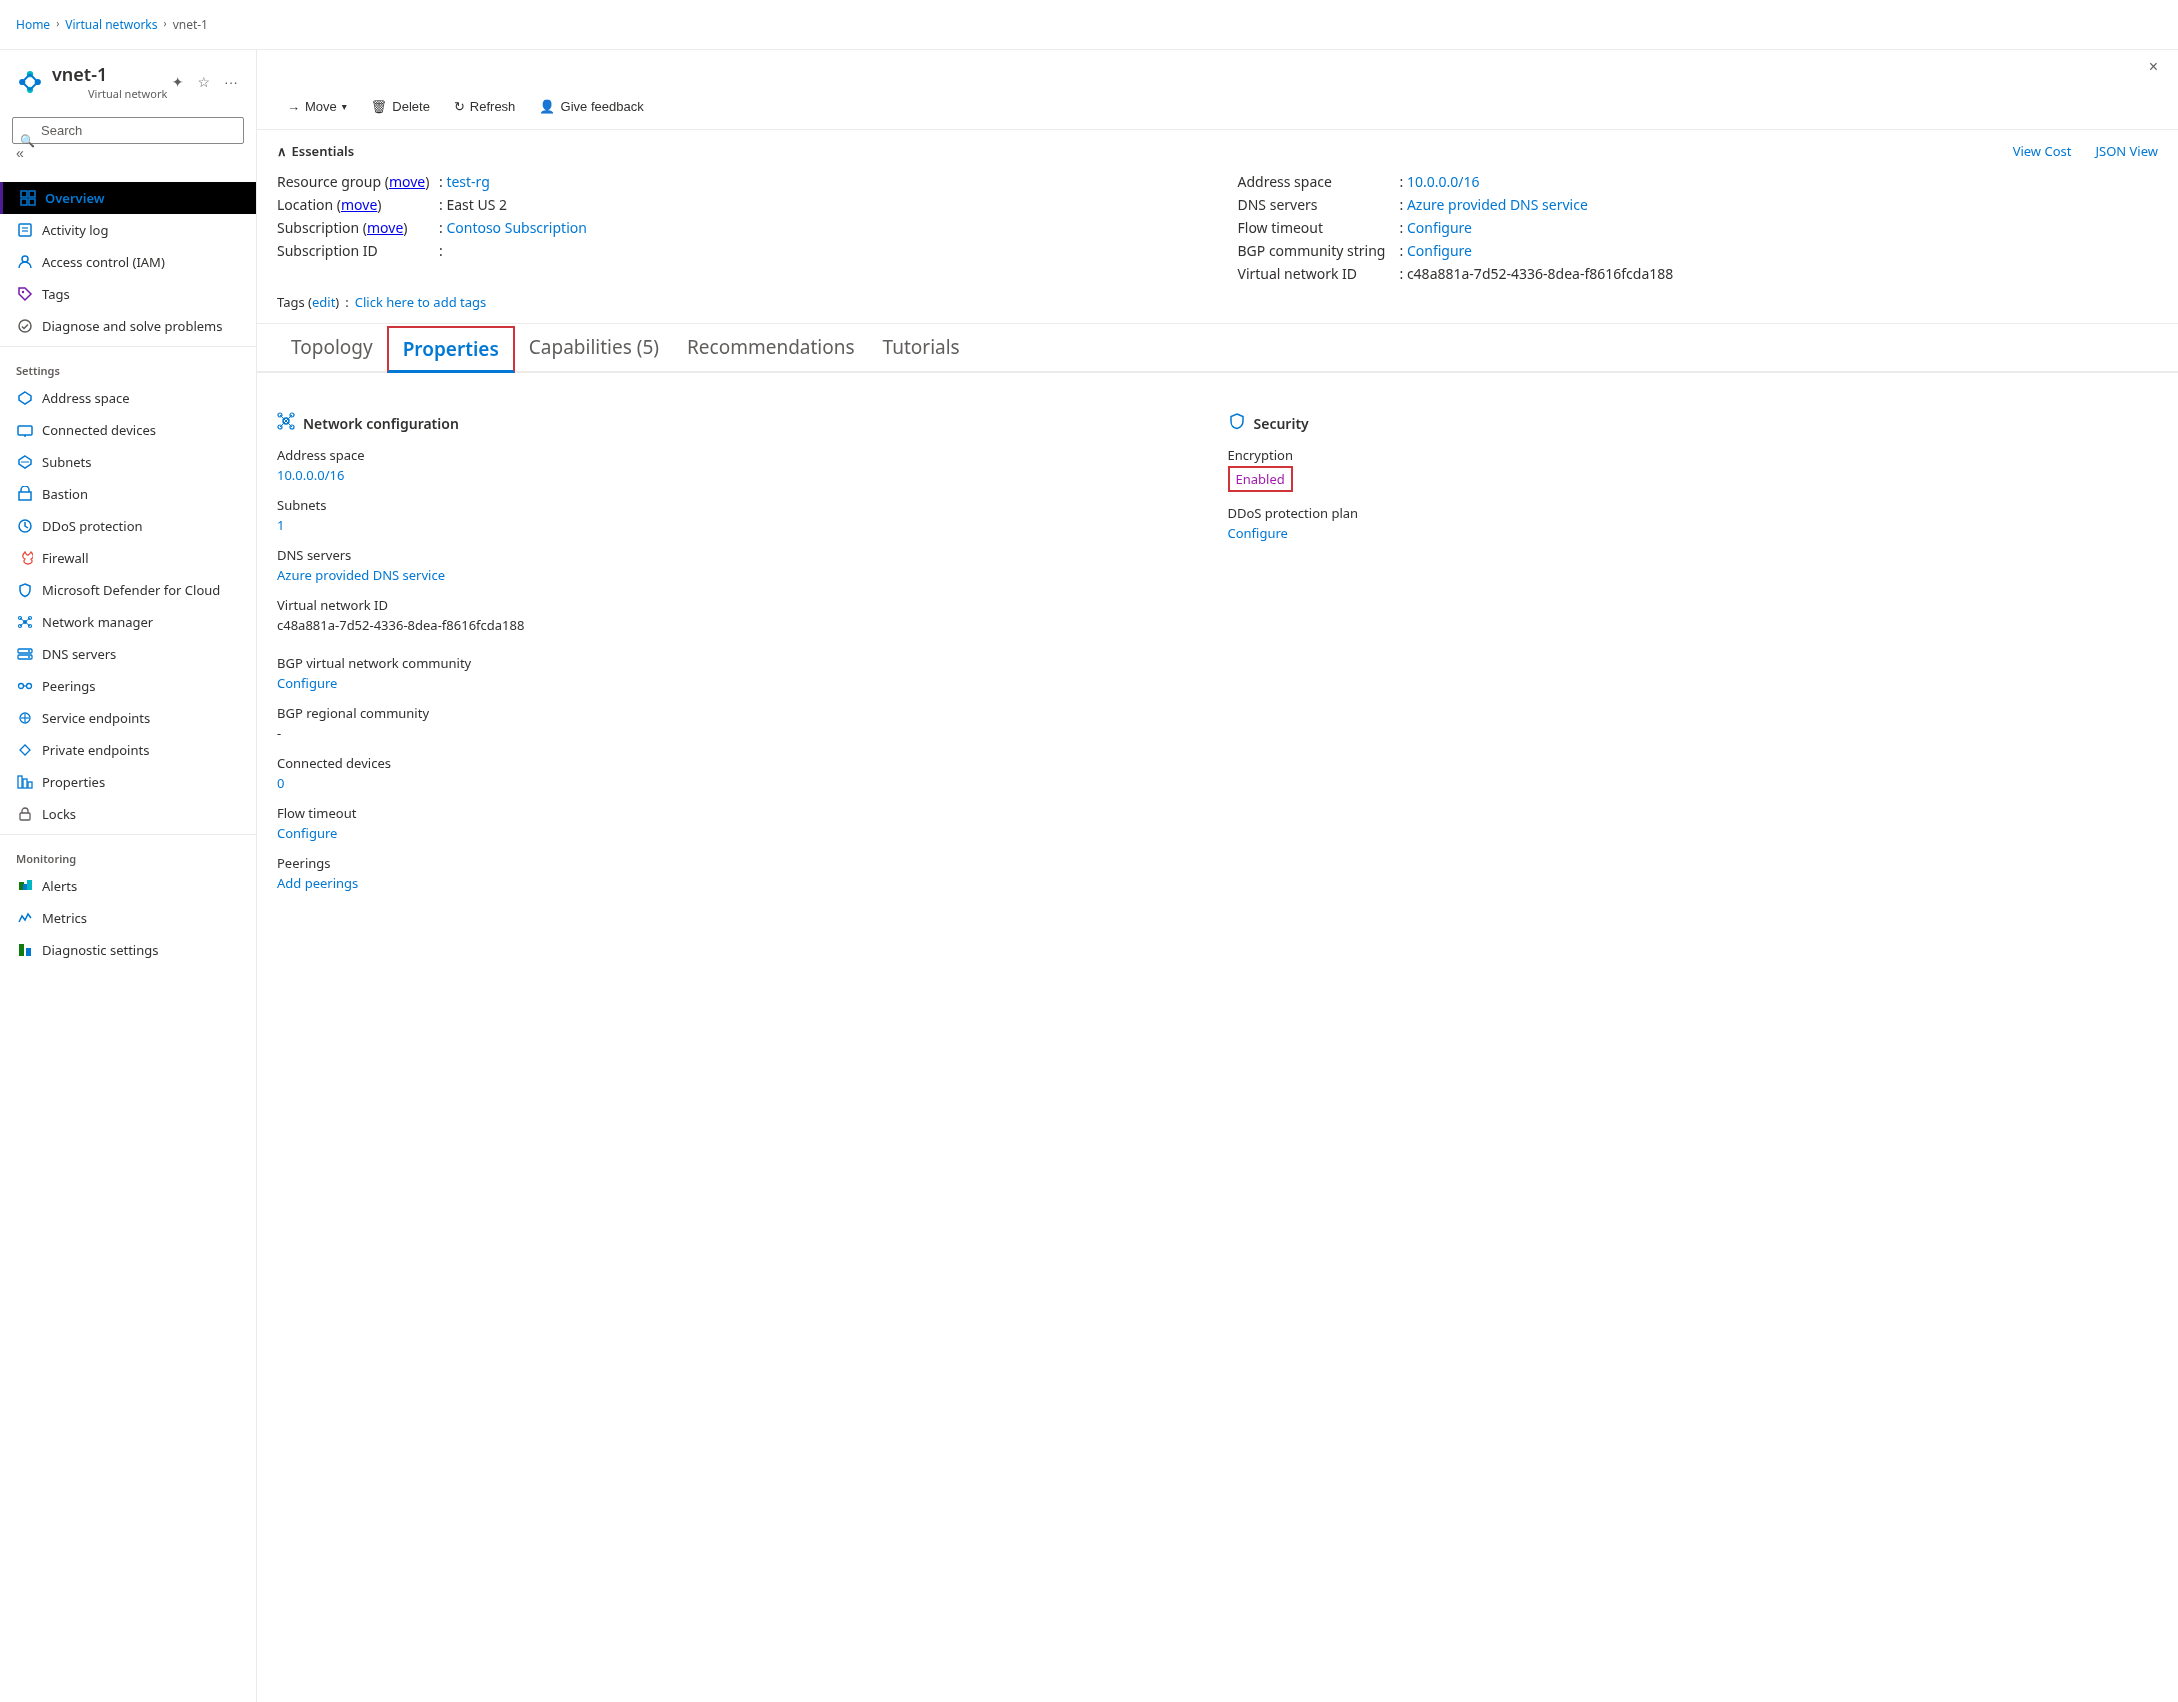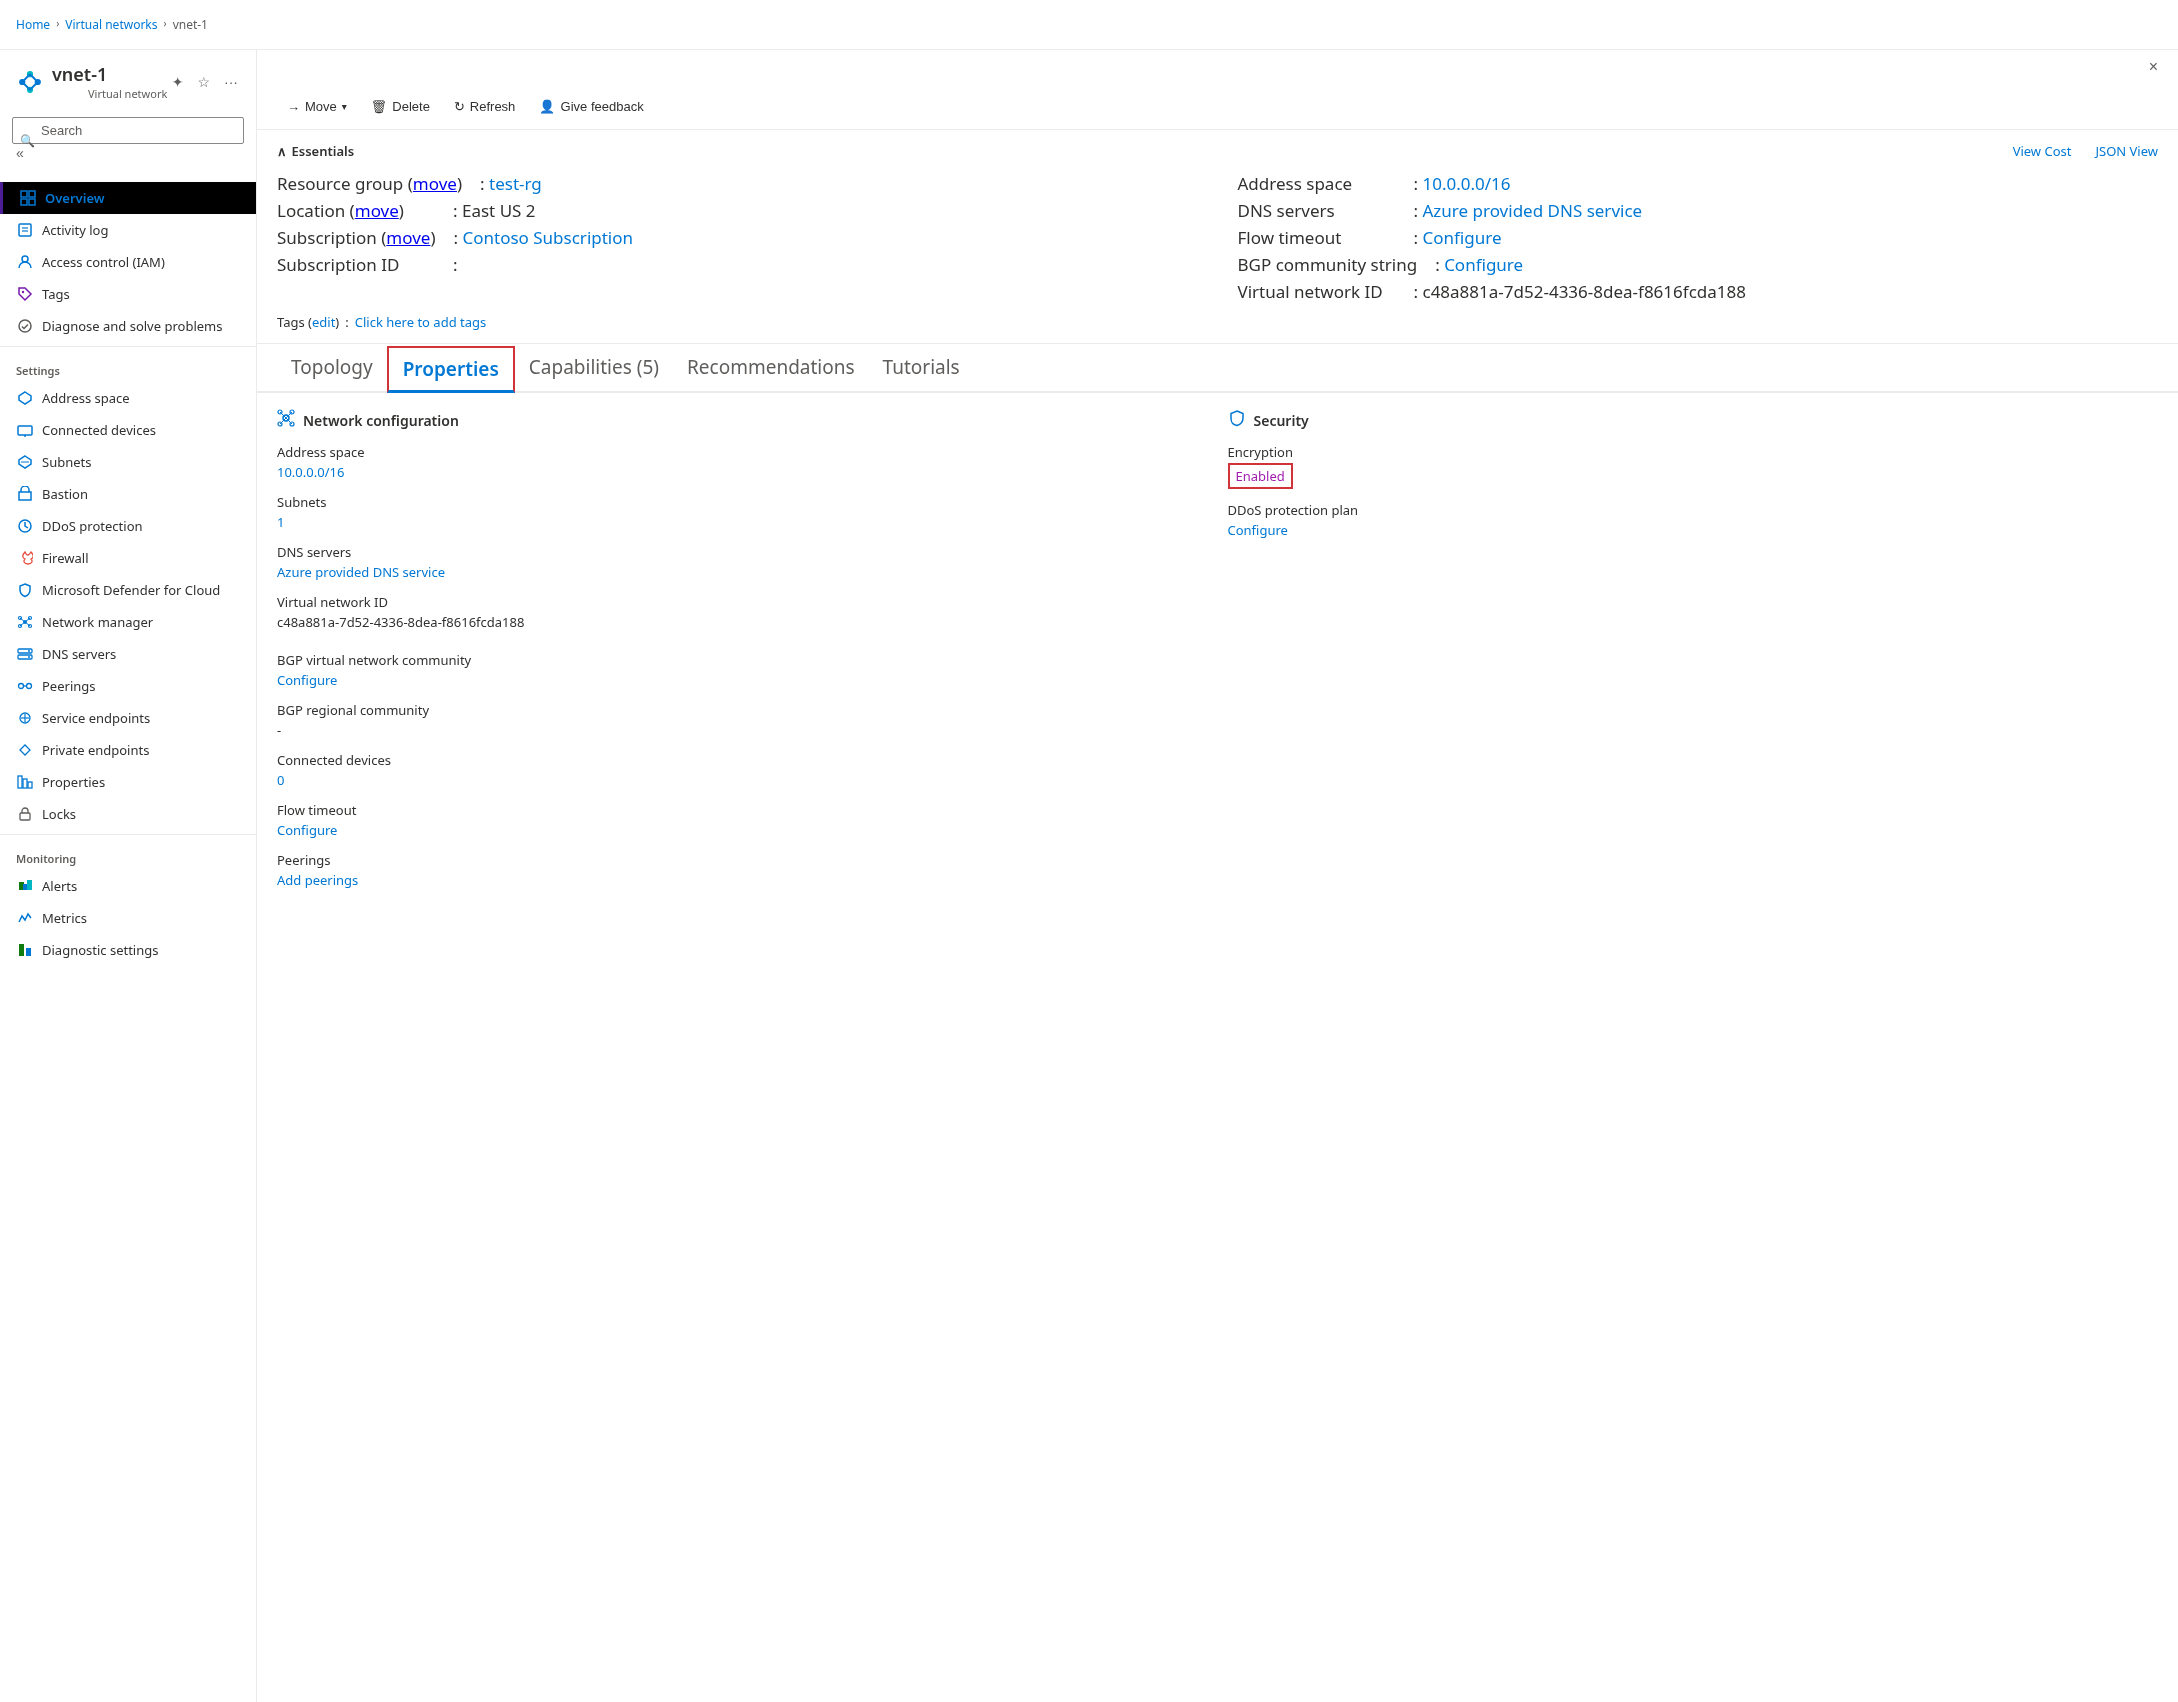--- a/index.html
+++ b/index.html
@@ -41,34 +41,34 @@
     .toolbar { display: flex; align-items: center; gap: 4px; padding: 10px 20px; border-bottom: 1px solid #edebe9; }
     .toolbar-btn { display: flex; align-items: center; gap: 5px; padding: 5px 10px; border: none; background: none; cursor: pointer; font-size: 13px; color: #323130; border-radius: 2px; }
 
     
     .essentials-section { padding: 12px 20px; border-bottom: 1px solid #edebe9; }
     .essentials-header { display: flex; align-items: center; justify-content: space-between; margin-bottom: 10px; }
     .essentials-title { font-size: 13px; font-weight: 600; display: flex; align-items: center; gap: 5px; }
     .essentials-links { display: flex; gap: 24px; }
     .essentials-links a { color: #0078d4; text-decoration: none; font-size: 13px; }
     .essentials-grid { display: grid; grid-template-columns: 1fr 1fr; gap: 4px 40px; }
-    .ess-row { display: flex; align-items: baseline; gap: 18px; padding: 2px 0; font-size: 17px; }
+    .ess-row { display: flex; align-items: baseline; gap: 4px; padding: 2px 0; font-size: 14px; }
     .ess-label { color: #323130; min-width: 158px; }
     .ess-value { color: #323130; }
     .ess-value a, .ess-link { color: #0078d4; text-decoration: none; }
     .tags-row { margin-top: 8px; display: flex; align-items: flex-start; gap: 6px; font-size: 13px; }
     .tags-row a { color: #0078d4; text-decoration: none; }
 
     
     .tabs-bar { display: flex; align-items: flex-end; padding: 0 20px; border-bottom: 2px solid #edebe9; }
     .tab { padding: 10px 14px; font-size: 19px; cursor: pointer; color: #605e5c; border-bottom: 3px solid transparent; margin-bottom: -2px; }
     .tab.active { color: #0078d4; border-bottom: 3px solid #0078d4; font-weight: 600; }
 
     
-    .properties-content { padding: 16px 20px; display: grid; grid-template-columns: 1fr 1fr; gap: 20px; }
+    .properties-content { padding: 16px 20px; display: grid; grid-template-columns: 1fr 1fr; gap: 20px; margin-top: 23px; }
     .prop-section { }
     .prop-section-header { display: flex; align-items: center; gap: 8px; font-size: 14px; font-weight: 600; margin-bottom: 12px; color: #323130; }
     .prop-field { margin-bottom: 12px; }
     .prop-field-label { font-size: 13px; color: #323130; margin-bottom: 2px; }
     .prop-field-value { font-size: 13px; color: #0078d4; }
     .prop-field-value.plain { color: #323130; }
 
     .close-btn { margin-left: auto; background: none; border: none; cursor: pointer; font-size: 16px; color: #605e5c; padding: 4px; }
 
     

